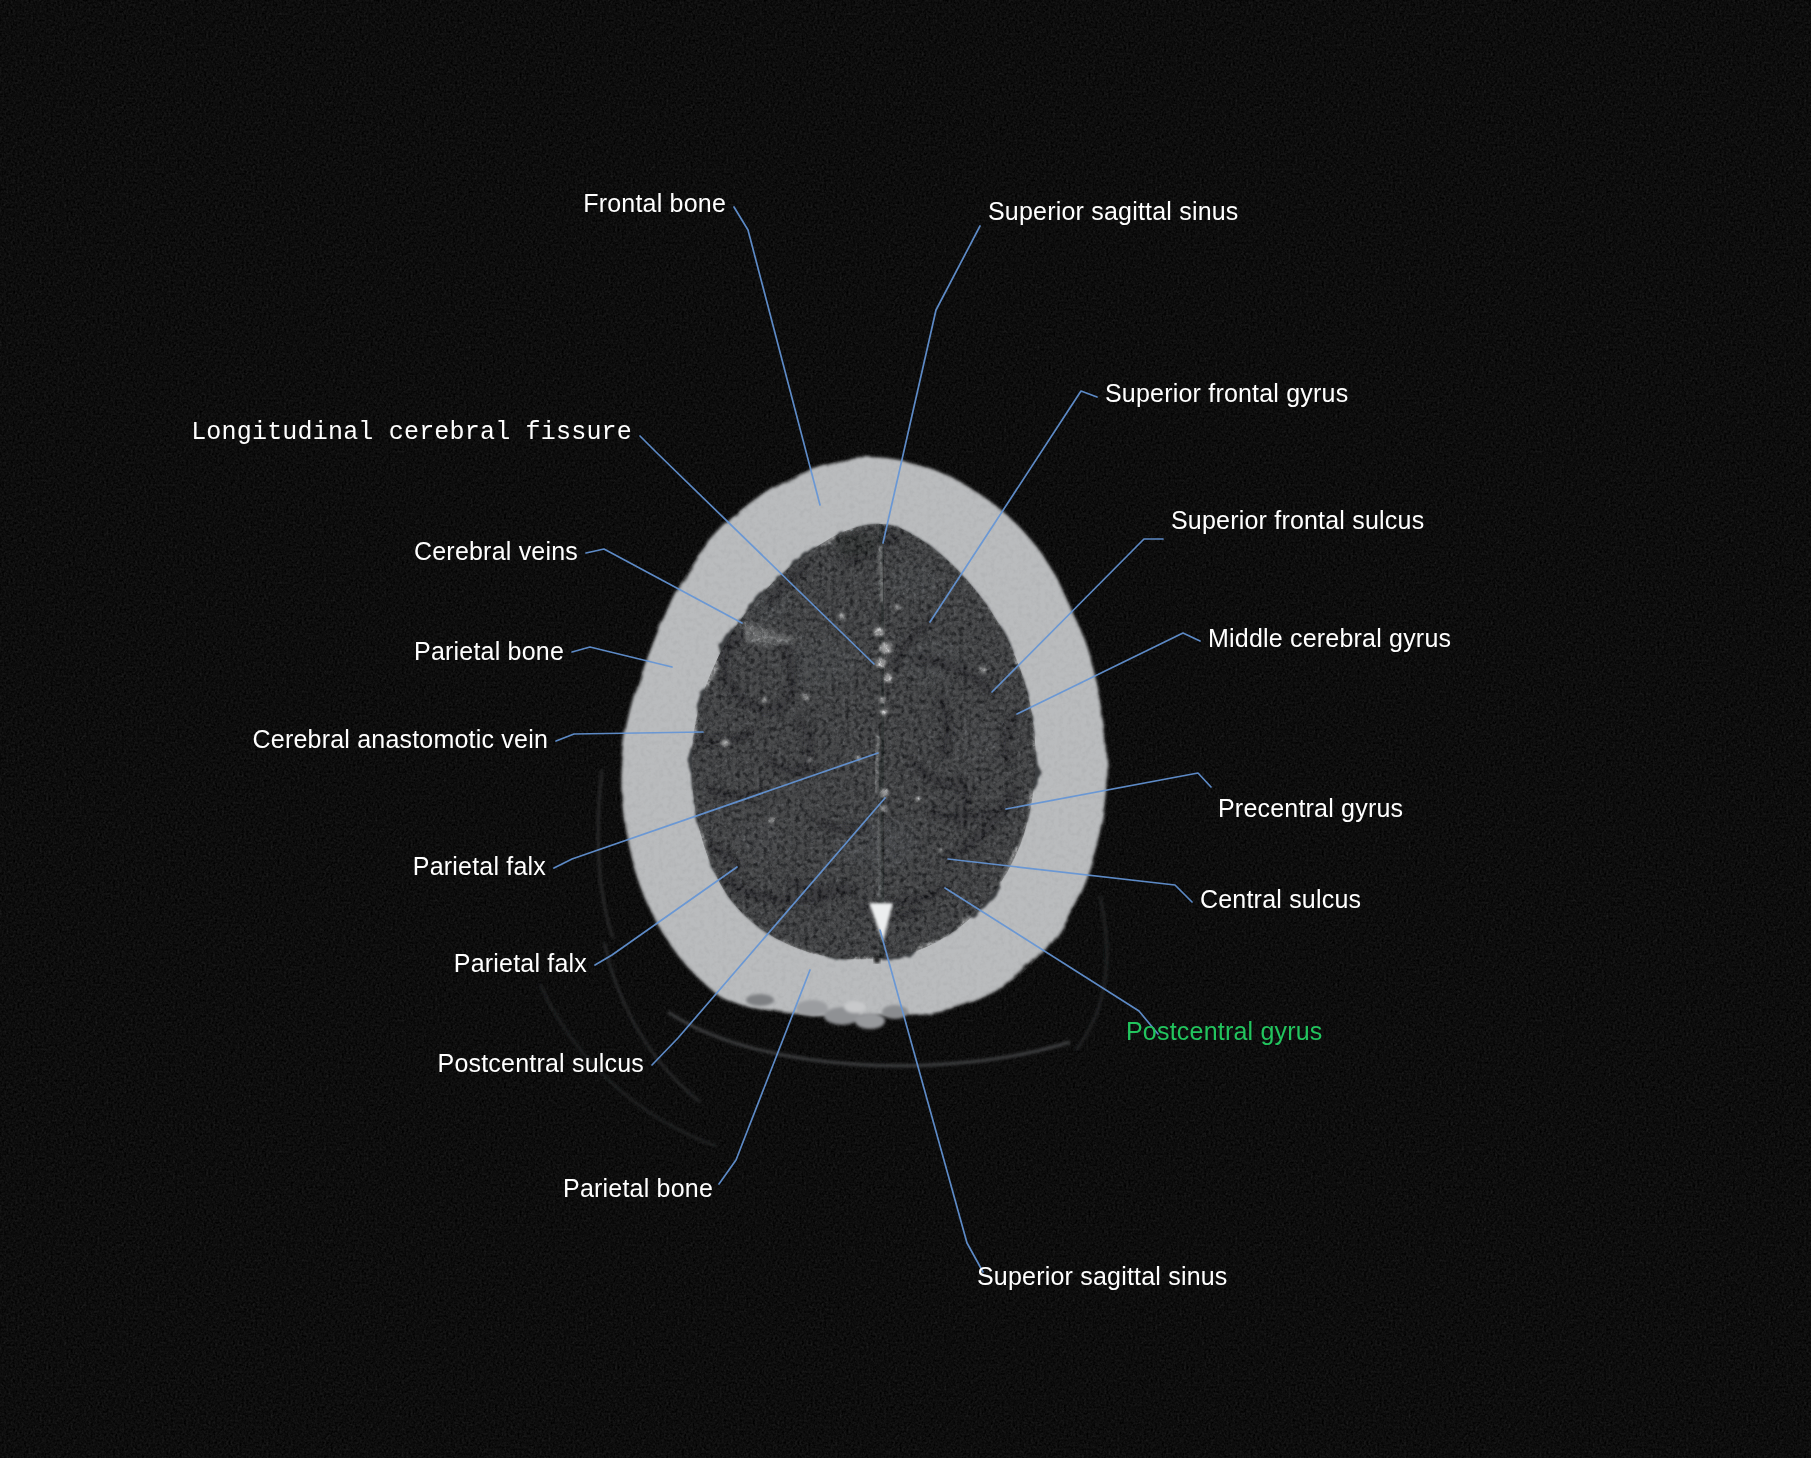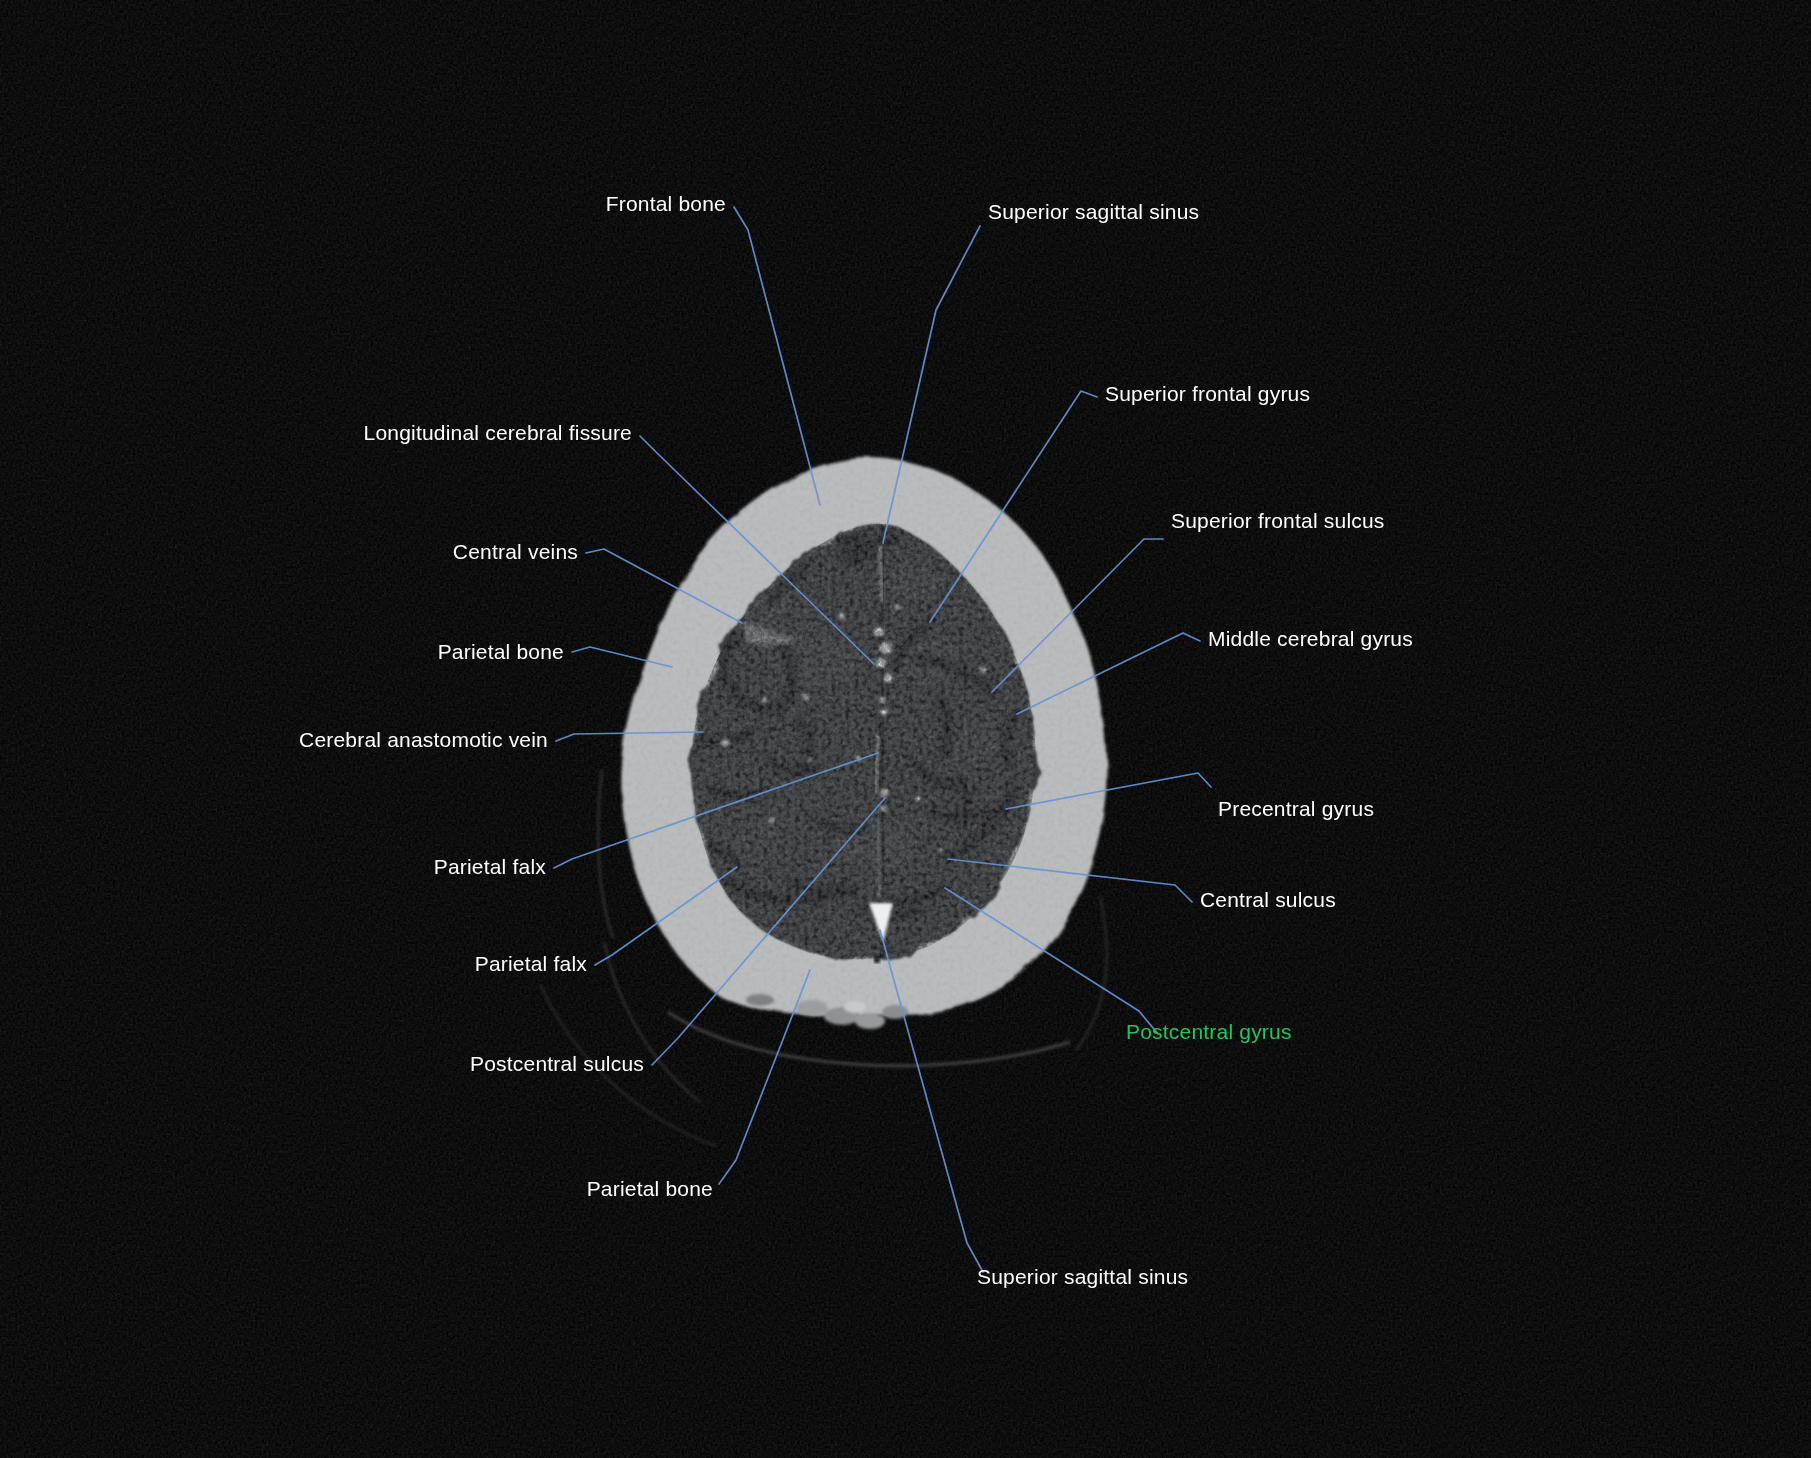--- a/index.html
+++ b/index.html
@@ -8,21 +8,21 @@
     width:1811px;height:1458px;
     background:#000;
     overflow:hidden;
     font-family:"Liberation Sans", sans-serif;
   }
   #ct-svg{position:absolute;left:0;top:0;}
   #label-layer{position:absolute;left:0;top:0;width:100%;height:100%;pointer-events:none;}
   .anno-label{
     position:absolute;
     color:#ffffff;
-    font-size:21px;
+    font-size:25px;
     line-height:1;
     white-space:nowrap;
     transform:translateY(-50%);
     letter-spacing:0.2px;
   }
   .anno-label.left{transform:translate(-100%,-50%);}
 </style>
 </head>
 <body>
 
@@ -216,23 +216,23 @@
         <polyline points="652,1065 678,1038 885,798" stroke-width="1.7" stroke-opacity="0.92"></polyline>
         <polyline points="719,1184 736,1160 810,970" stroke-width="1.7" stroke-opacity="0.92"></polyline>
         <polyline points="983,1272 967,1243 880,930" stroke-width="1.7" stroke-opacity="0.92"></polyline>
       </g>
   </svg>
 
   <div id="label-layer">
       <div class="anno-label left" style="left: 726px; top: 203px; color: rgb(255, 255, 255);">Frontal bone</div>
       <div class="anno-label right" style="left: 988px; top: 211px; color: rgb(255, 255, 255);">Superior sagittal sinus</div>
       <div class="anno-label right" style="left: 1105px; top: 393px; color: rgb(255, 255, 255);">Superior frontal gyrus</div>
-      <div class="anno-label left" style="left: 632px; top: 432px; color: rgb(255, 255, 255);">Longitudinal cerebral fissure</div>
+      <div class="anno-label left" style="left: 632px; top: 432px; color: rgb(255, 255, 255); font-family: Liberation Mono, monospace;">Longitudinal cerebral fissure</div>
       <div class="anno-label right" style="left: 1171px; top: 520px; color: rgb(255, 255, 255);">Superior frontal sulcus</div>
-      <div class="anno-label left" style="left: 578px; top: 551px; color: rgb(255, 255, 255);">Central veins</div>
+      <div class="anno-label left" style="left: 578px; top: 551px; color: rgb(255, 255, 255);">Cerebral veins</div>
       <div class="anno-label right" style="left: 1208px; top: 638px; color: rgb(255, 255, 255);">Middle cerebral gyrus</div>
       <div class="anno-label left" style="left: 564px; top: 651px; color: rgb(255, 255, 255);">Parietal bone</div>
       <div class="anno-label left" style="left: 548px; top: 739px; color: rgb(255, 255, 255);">Cerebral anastomotic vein</div>
       <div class="anno-label right" style="left: 1218px; top: 784px; color: rgb(255, 255, 255); margin-top: 24px;">Precentral gyrus</div>
       <div class="anno-label left" style="left: 546px; top: 866px; color: rgb(255, 255, 255);">Parietal falx</div>
       <div class="anno-label right" style="left: 1200px; top: 899px; color: rgb(255, 255, 255);">Central sulcus</div>
       <div class="anno-label left" style="left: 587px; top: 963px; color: rgb(255, 255, 255);">Parietal falx</div>
       <div class="anno-label right" style="left: 1098px; top: 1031px; color: #22c55e; margin-left: 28px;">Postcentral gyrus</div>
       <div class="anno-label left" style="left: 644px; top: 1063px; color: rgb(255, 255, 255);">Postcentral sulcus</div>
       <div class="anno-label left" style="left: 713px; top: 1188px; color: rgb(255, 255, 255);">Parietal bone</div>

